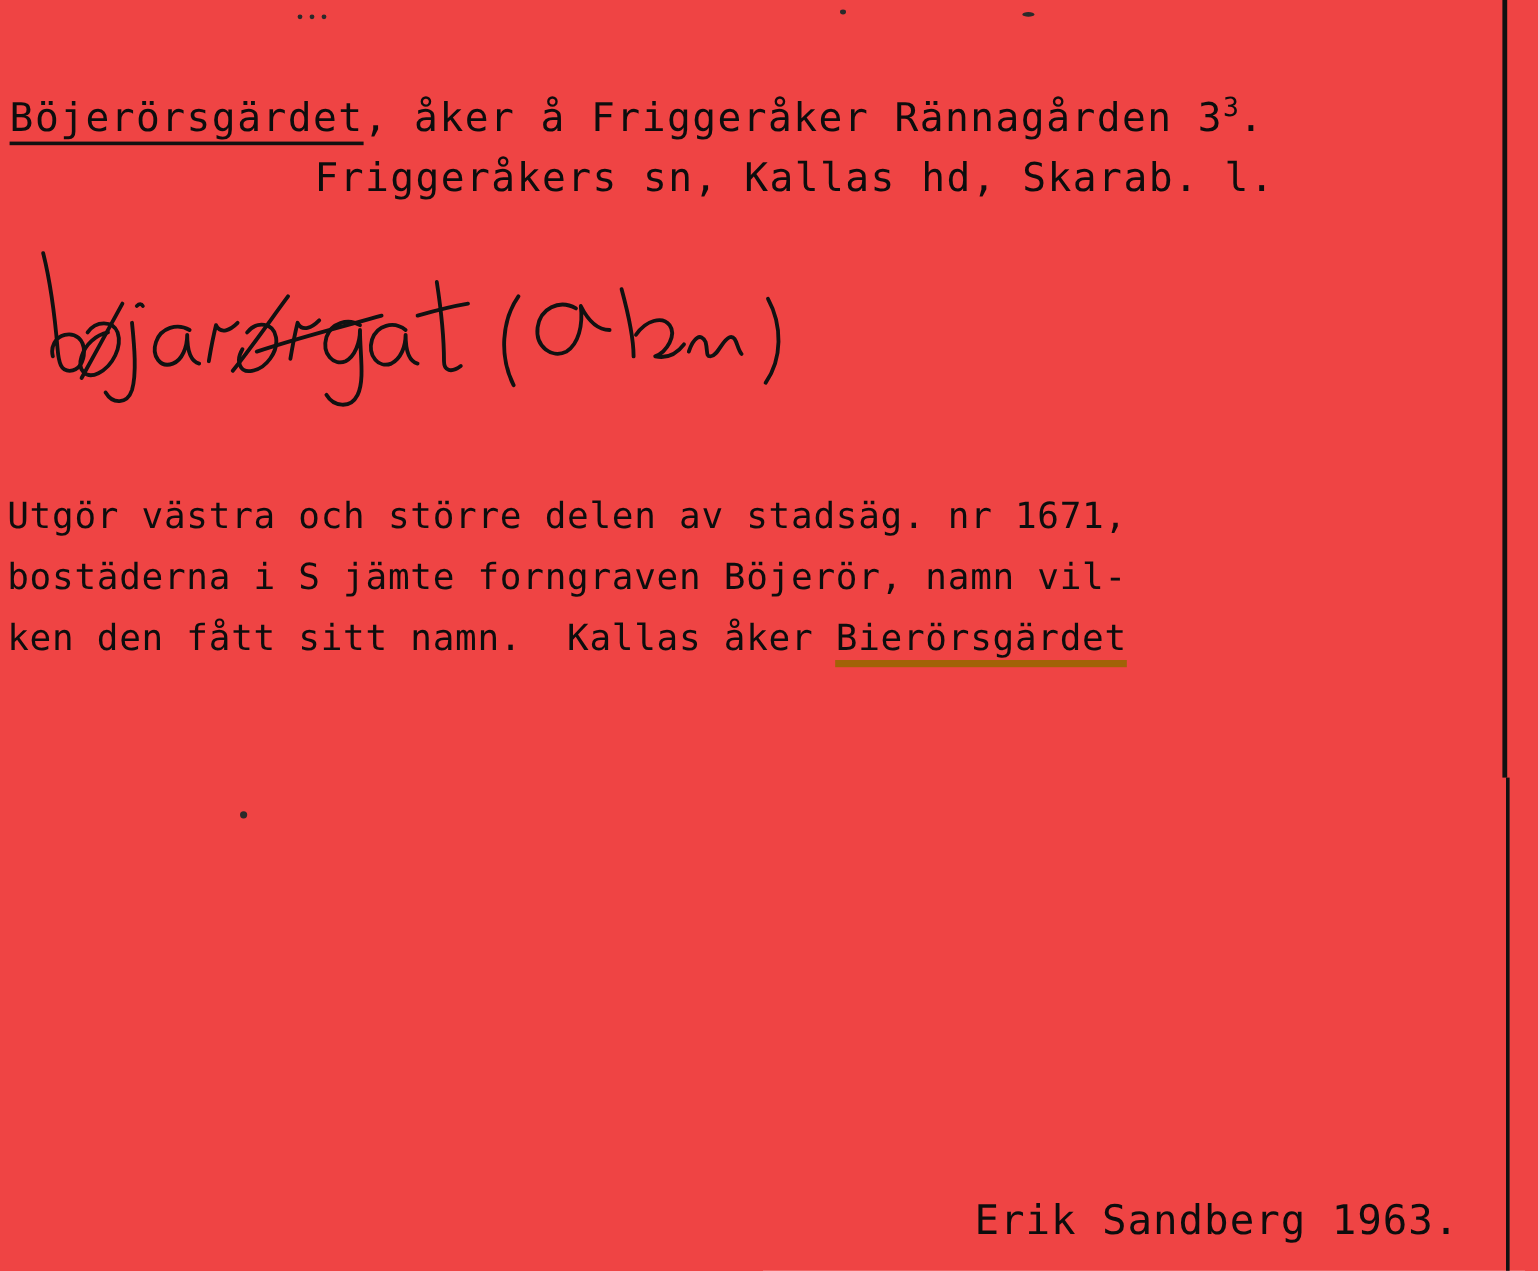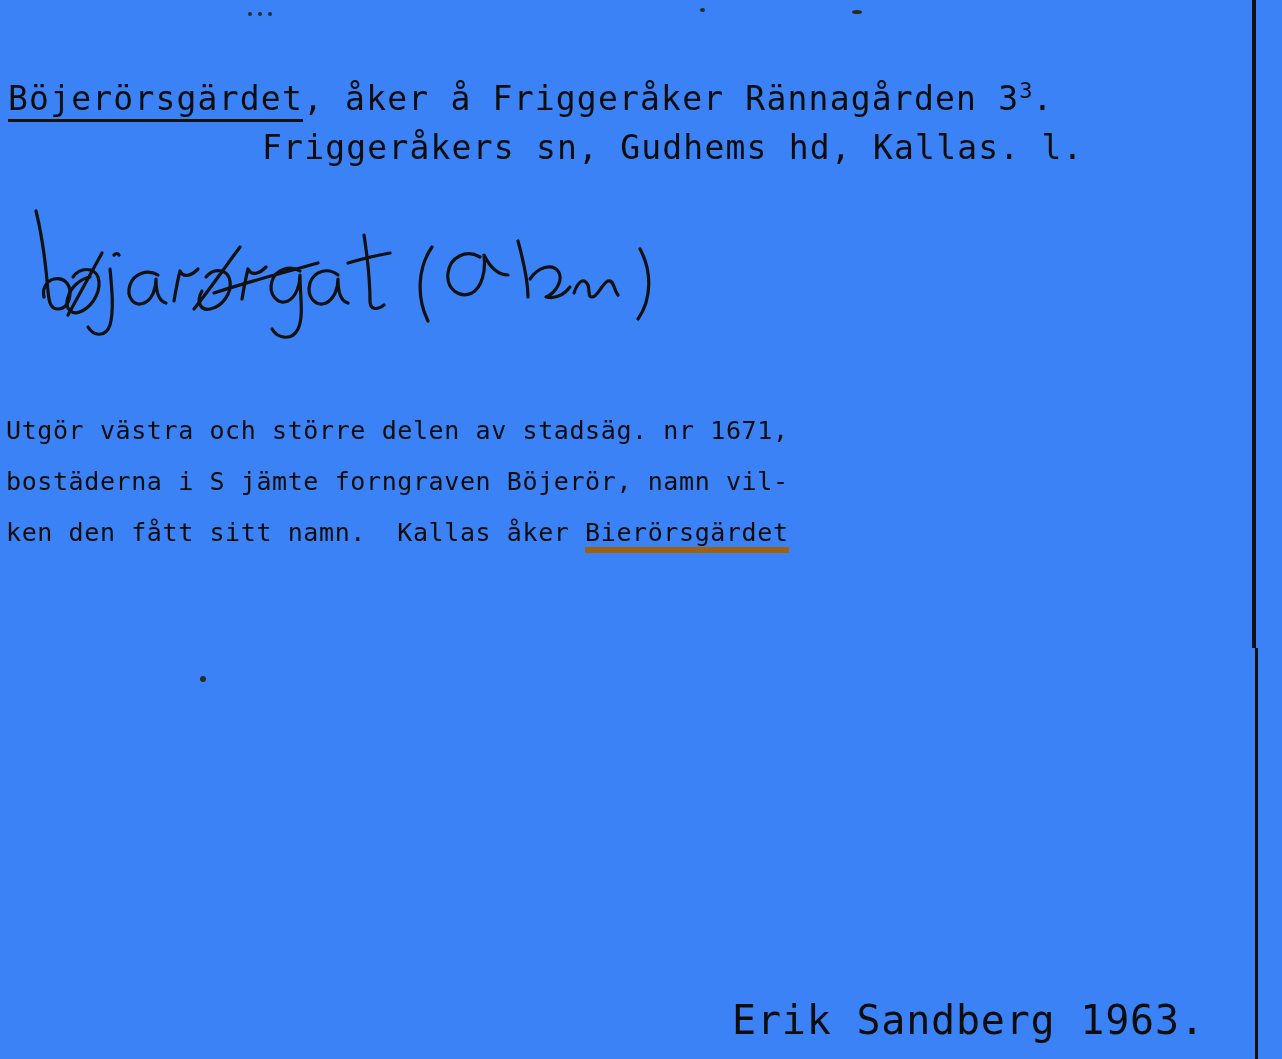--- a/index.html
+++ b/index.html
@@ -16,21 +16,21 @@
     color: #0a0a0a;
   }
 
   
   #card {
     position: absolute;
     left: 0;
     top: 0;
     width: 1282px;
     height: 1059px;
-    background: #3b82f6;
+    background: #ef4444;
   }
 
   
   .edge-right {
     position: absolute;
     top: 0;
     right: 26px;
     width: 4px;
     height: 648px;
     background: #111;
@@ -93,37 +93,37 @@
 
   
   #bodyblock {
     position: absolute;
     left: 6px;
     top: 405px;
     width: 1260px;
   }
   .bodyline {
     font-family: "DejaVu Sans Mono", monospace;
-    font-size: 25px;
+    font-size: 30px;
     letter-spacing: 0.6px;
     white-space: pre;
     color: #0d0d0d;
     height: 51px;
     line-height: 51px;
   }
   .ul {
     border-bottom: 6px solid #a16207;
     padding-bottom: 0px;
   }
 
   #signature {
     position: absolute;
-    left: 732px;
+    left: 812px;
     top: 1000px;
-    font-size: 40px;
+    font-size: 34px;
     letter-spacing: 0.8px;
     white-space: pre;
   }
 </style>
 </head>
 <body>
 
 <div id="card">
 
   <div class="edge-right"></div>
@@ -131,21 +131,21 @@
 
   <div class="speck" style="left:248px; top:12px; width:4px; height:4px;"></div>
   <div class="speck" style="left:258px; top:12px; width:4px; height:4px;"></div>
   <div class="speck" style="left:268px; top:12px; width:4px; height:4px;"></div>
   <div class="speck" style="left:700px; top:8px; width:5px; height:4px;"></div>
   <div class="speck" style="left:852px; top:10px; width:10px; height:4px;"></div>
   <div class="speck" style="left:200px; top:676px; width:6px; height:6px;"></div>
 
   <div class="typed" id="headline"><span class="headword">Böjerörsgärdet</span><span>, åker å Friggeråker Rännagården 3</span><span class="sup">3</span><span>.</span></div>
 
-  <div class="typed" id="parishline">Friggeråkers sn, Gudhems hd, Kallas. l.</div>
+  <div class="typed" id="parishline">Friggeråkers sn, Kallas hd, Skarab. l.</div>
 
   <div id="handwriting" title="">
     <svg width="700" height="135" viewBox="0 0 700 135" fill="none" xmlns="http://www.w3.org/2000/svg">
       <g stroke="#111" stroke-width="3.2" fill="none" stroke-linecap="round" stroke-linejoin="round">
 
         <path d="M18 6 C24 30 28 62 30 86 C31 98 33 104 40 104 C48 104 52 96 52 88 C52 78 45 72 36 74 C28 76 24 84 26 92"></path>
 
         <path d="M55 72 C62 62 76 62 80 72 C84 84 76 100 64 106 C54 111 46 104 50 92 C53 82 62 74 72 72"></path>
         <path d="M50 110 C60 92 74 66 84 48"></path>
 

